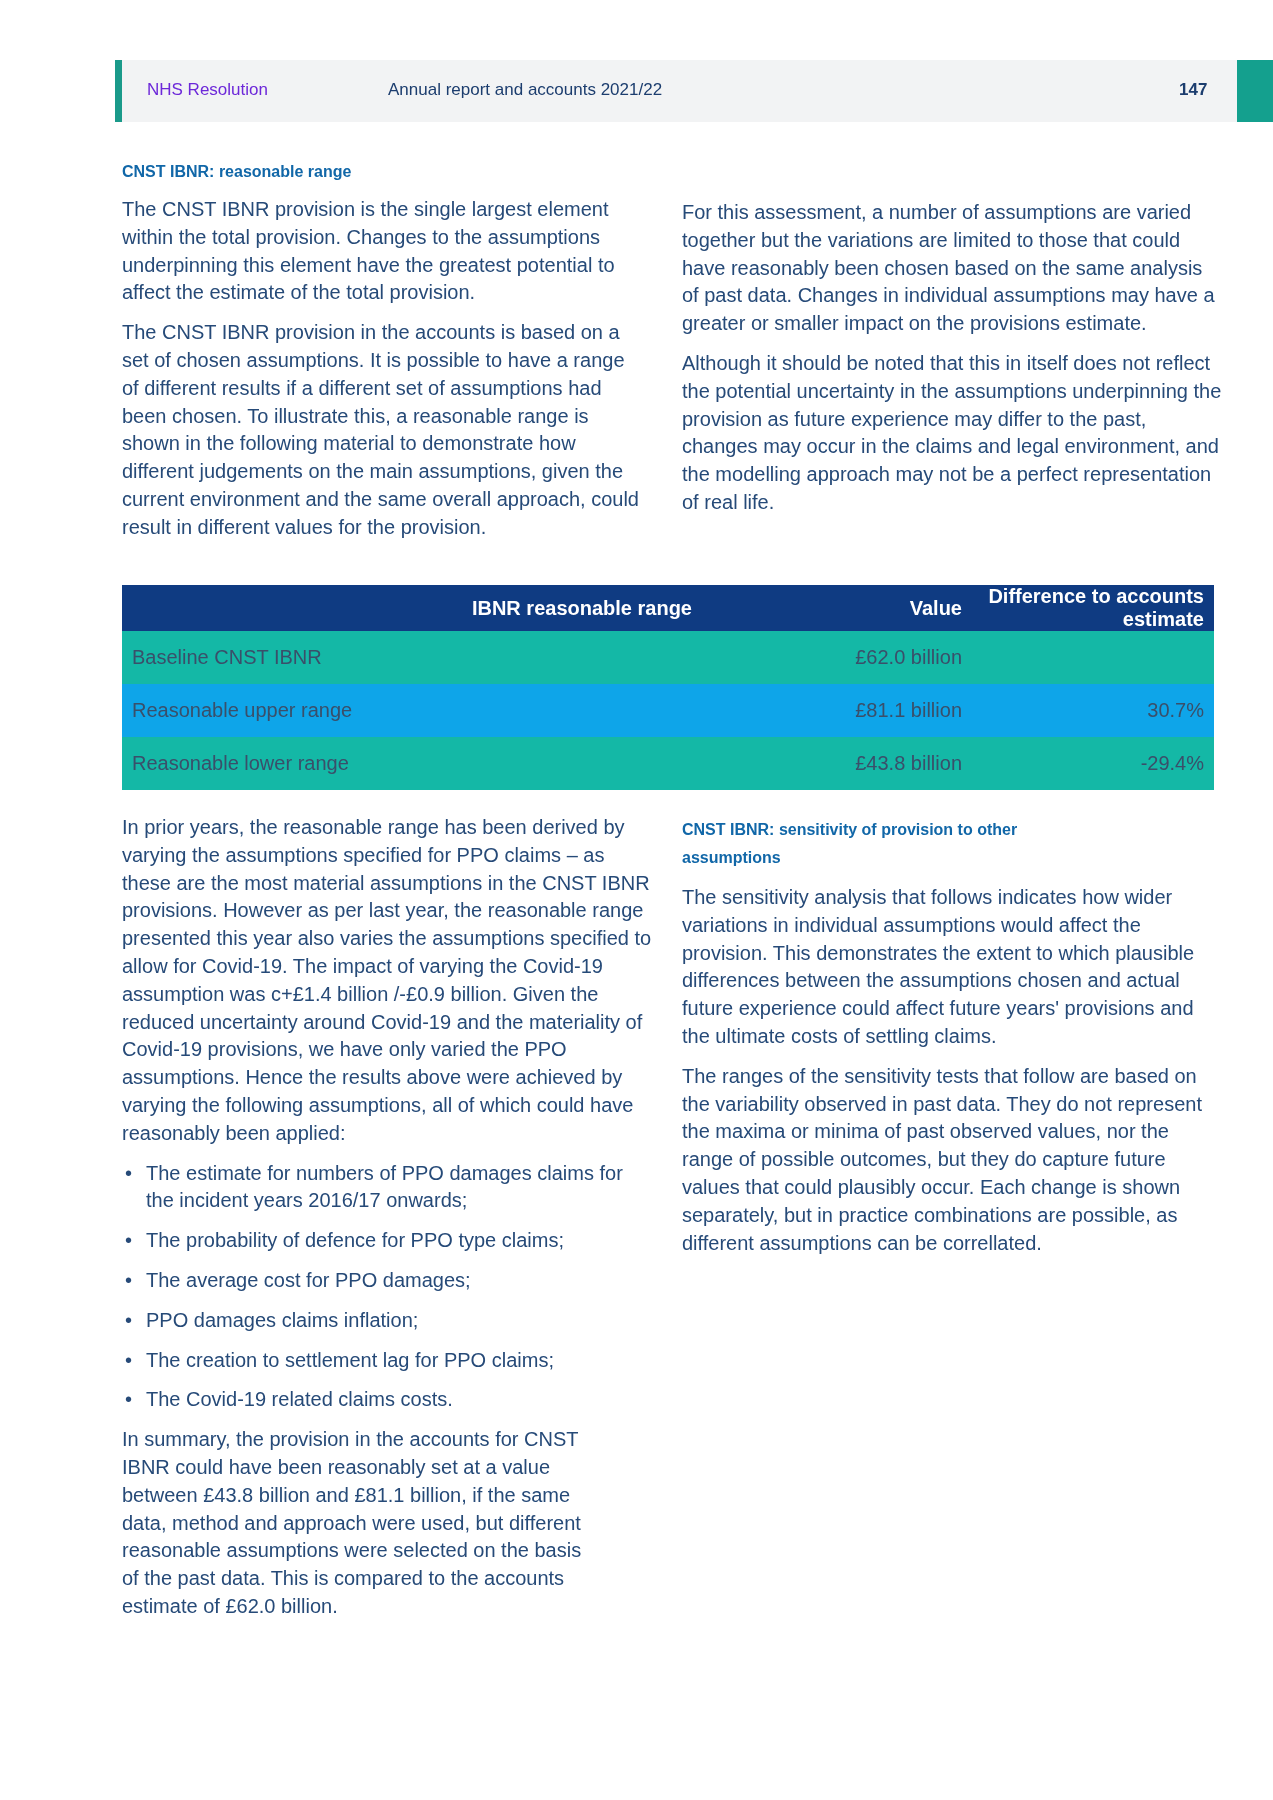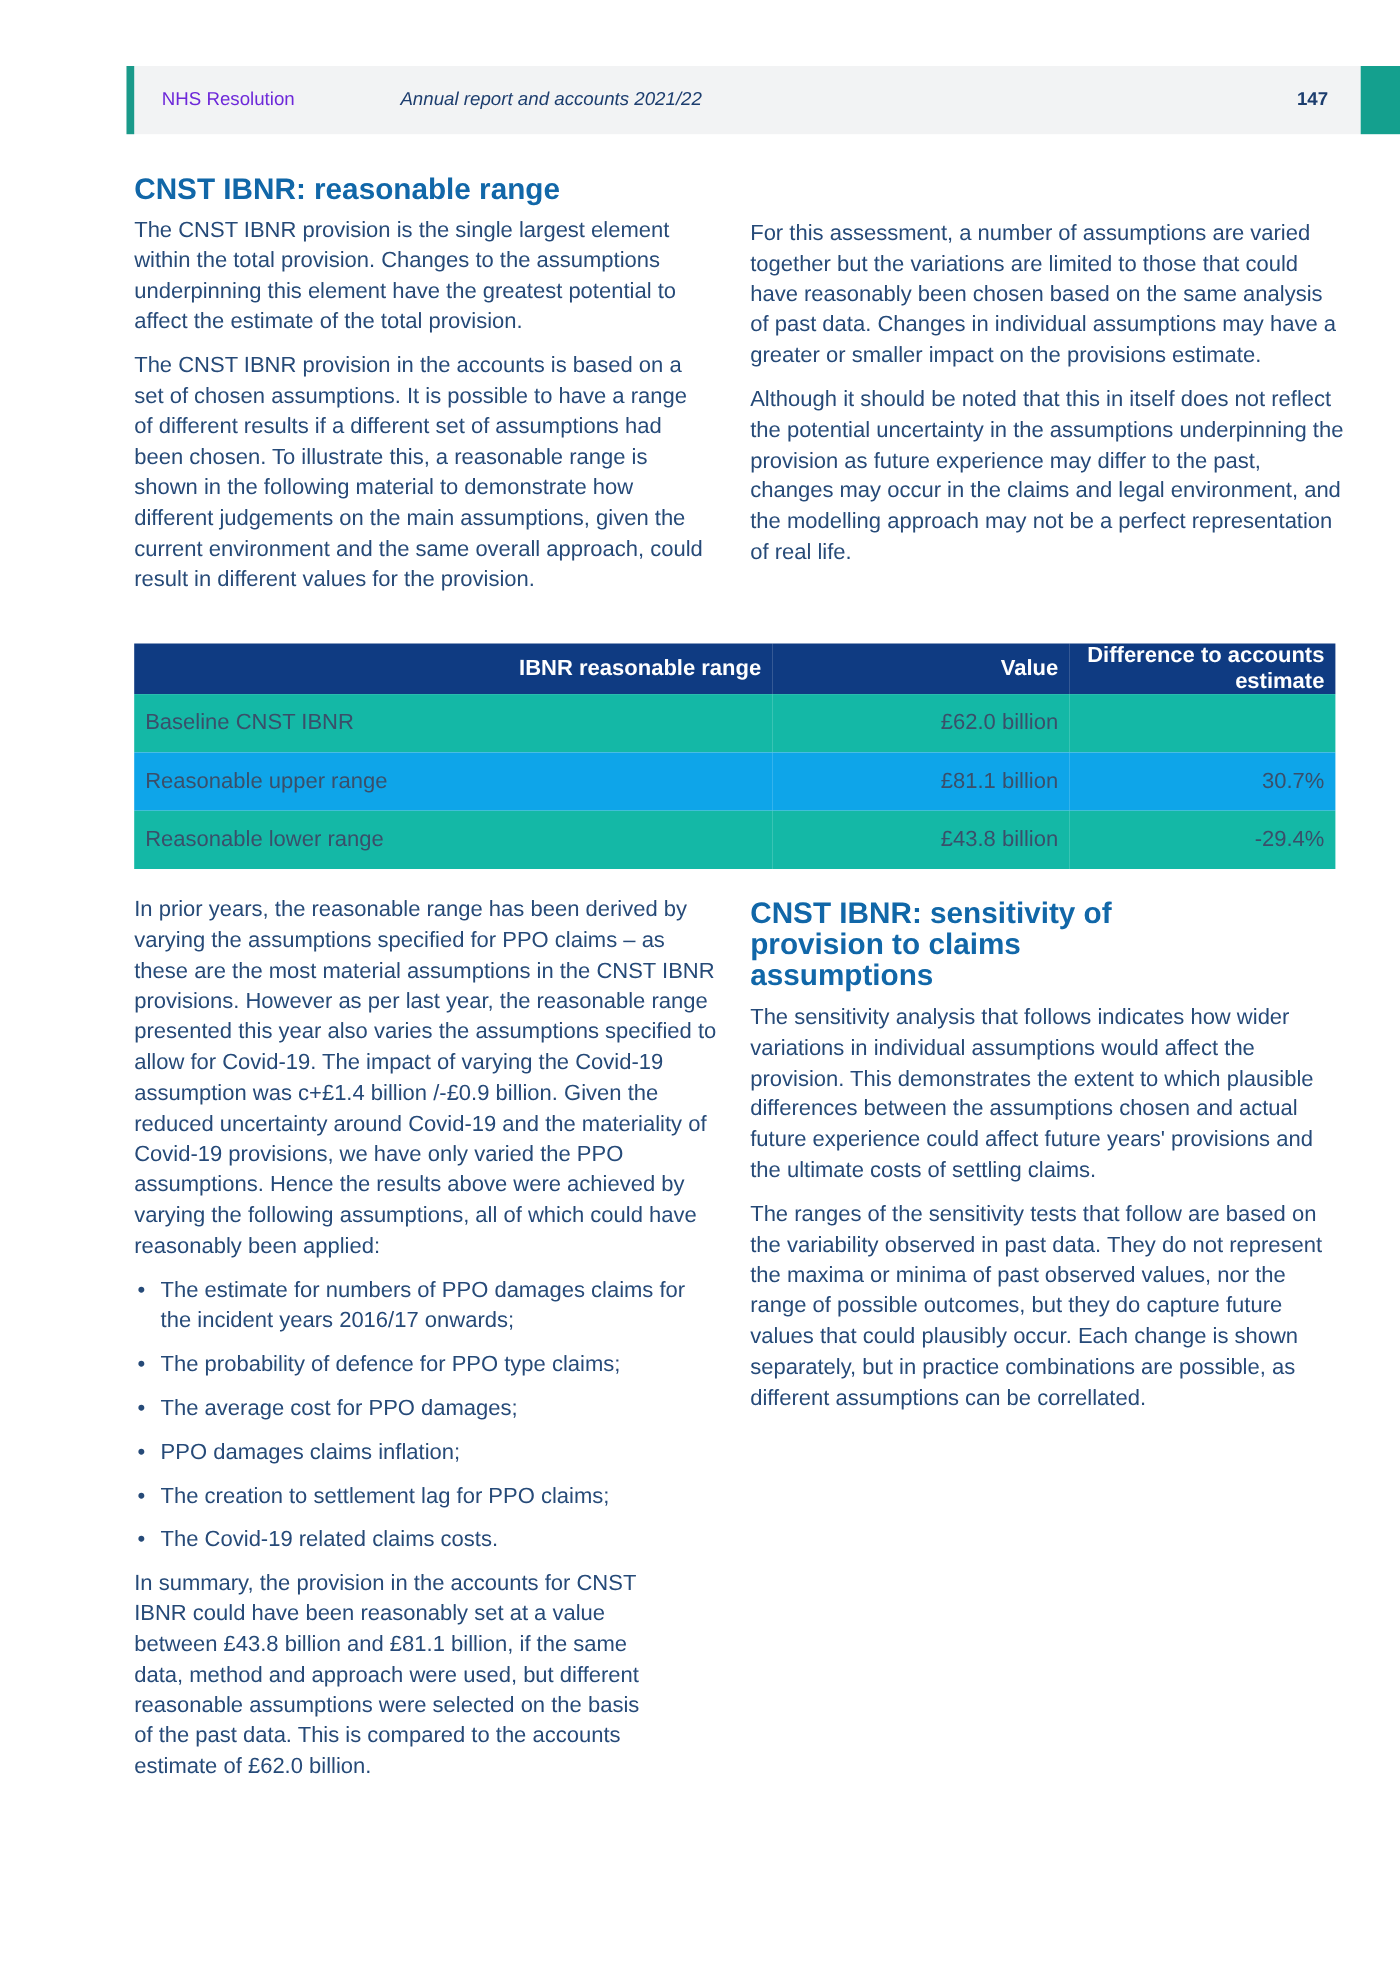--- a/index.html
+++ b/index.html
@@ -7,26 +7,26 @@
       width: 1273px; height: 1800px; background: #ffffff; position: relative; overflow: hidden;
       font-family: "Liberation Sans", "DejaVu Sans", sans-serif; color: #264a78;
     }
     .hdr-bar {
       position: absolute; left: 115px; top: 60px; width: 1122px; height: 62px;
       background: #f2f3f4;
     }
     .hdr-strip { position: absolute; left: 115px; top: 60px; width: 7px; height: 62px; background: #1a9a8a; }
     .hdr-tab { position: absolute; left: 1237px; top: 60px; width: 36px; height: 62px; background: #14a08e; }
     .hdr-org { position: absolute; left: 147px; top: 80px; font-size: 17px; font-weight: normal; color: #6d28d9; }
-    .hdr-title { position: absolute; left: 364px; top: 80px; font-size: 17px; color: #1c3d6e; font-style: italic; }
+    .hdr-title { position: absolute; left: 388px; top: 80px; font-size: 17px; color: #1c3d6e; }
     .hdr-page { position: absolute; left: 1179px; top: 80px; font-size: 17px; font-weight: bold; color: #1c3d6e; }
 
     .col { position: absolute; font-size: 20px; line-height: 27.8px; color: #264a78; }
     .col p { margin: 0 0 12px 0; }
-    h2 { margin: 0; font-size: 27px; font-weight: bold; color: #1167a8; line-height: 28px; }
+    h2 { margin: 0; font-size: 16px; font-weight: bold; color: #1167a8; line-height: 28px; }
 
     .left-top { left: 122px; top: 158px; width: 520px; }
     .right-top { left: 682px; top: 199px; width: 540px; }
     .left-bottom { left: 122px; top: 814px; width: 530px; }
     .right-bottom { left: 682px; top: 816px; width: 540px; }
 
     ul.bullets { margin: 0 0 12px 0; padding: 0; list-style: none; }
     ul.bullets li { position: relative; padding-left: 24px; margin-bottom: 12px; }
     ul.bullets li .dot { position: absolute; left: 3px; top: 0; }
 
@@ -100,16 +100,16 @@
     <li><span class="dot">•</span><span>The probability of defence for PPO type claims;</span></li>
     <li><span class="dot">•</span><span>The average cost for PPO damages;</span></li>
     <li><span class="dot">•</span><span>PPO damages claims inflation;</span></li>
     <li><span class="dot">•</span><span>The creation to settlement lag for PPO claims;</span></li>
     <li><span class="dot">•</span><span>The Covid-19 related claims costs.</span></li>
   </ul>
   <p style="width:470px;">In summary, the provision in the accounts for CNST IBNR could have been reasonably set at a value between £43.8 billion and £81.1 billion, if the same data, method and approach were used, but different reasonable assumptions were selected on the basis of the past data. This is compared to the accounts estimate of £62.0 billion.</p>
 </div>
 
 <div class="col right-bottom">
-  <h2 style="width:400px; margin-bottom:12px;">CNST IBNR: sensitivity of provision to claims assumptions</h2>
+  <h2 style="width:400px; margin-bottom:12px;">CNST IBNR: sensitivity of provision to other assumptions</h2>
   <p>The sensitivity analysis that follows indicates how wider variations in individual assumptions would affect the provision. This demonstrates the extent to which plausible differences between the assumptions chosen and actual future experience could affect future years' provisions and the ultimate costs of settling claims.</p>
   <p>The ranges of the sensitivity tests that follow are based on the variability observed in past data. They do not represent the maxima or minima of past observed values, nor the range of possible outcomes, but they do capture future values that could plausibly occur. Each change is shown separately, but in practice combinations are possible, as different assumptions can be correllated.</p>
 </div>
 
 </body></html>

